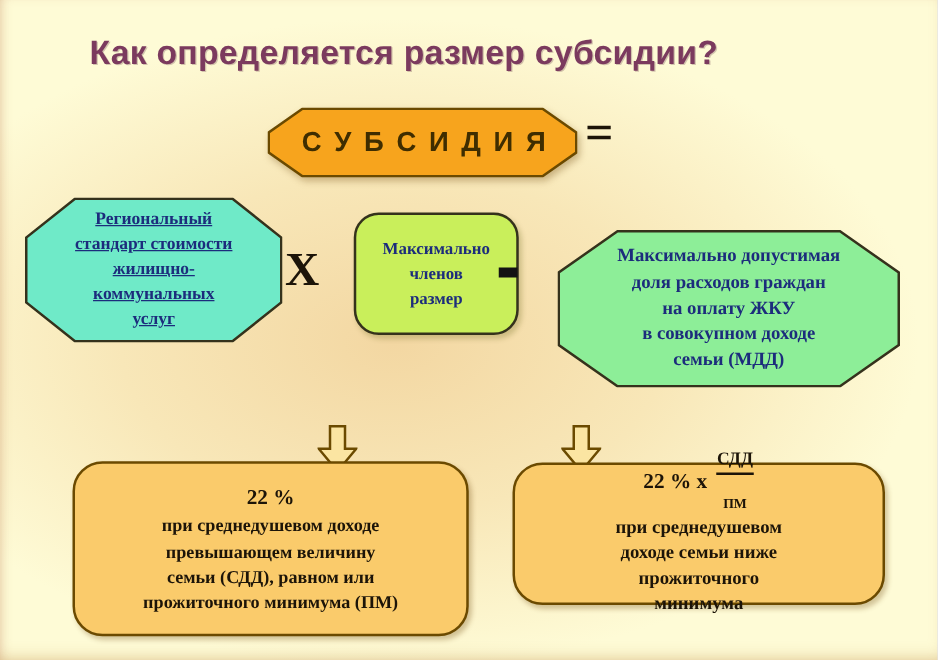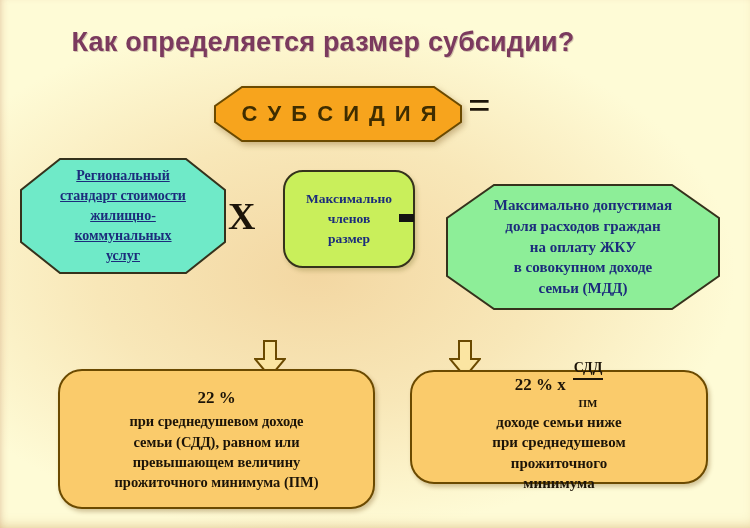--- a/index.html
+++ b/index.html
@@ -170,32 +170,32 @@
   </div>
   <div class="arrow-wrap arrow-right">
     <svg width="32" height="38" viewBox="0 0 32 38">
         <polygon class="p-arrow" points="10,1 22,1 22,19 31,19 16,37 1,19 10,19"></polygon>
       </svg>
   </div>
 
   <div class="rbox case-box case-left">
     <div class="case-percent">22 %</div>
     <div>при среднедушевом доходе</div>
+    <div>превышающем величину</div>
     <div>семьи (СДД), равном или</div>
-    <div>превышающем величину</div>
     <div>прожиточного минимума (ПМ)</div>
   </div>
 
   <div class="rbox case-box case-right">
     <div class="formula-line">
       <span>22 % х</span>
       <span class="frac">
         <span class="num">СДД</span>
         <span class="den">ПМ</span>
       </span>
     </div>
+    <div>при среднедушевом</div>
     <div>доходе семьи ниже</div>
-    <div>при среднедушевом</div>
     <div>прожиточного</div>
     <div>минимума</div>
   </div>
 
 </div>
 
 </body></html>

